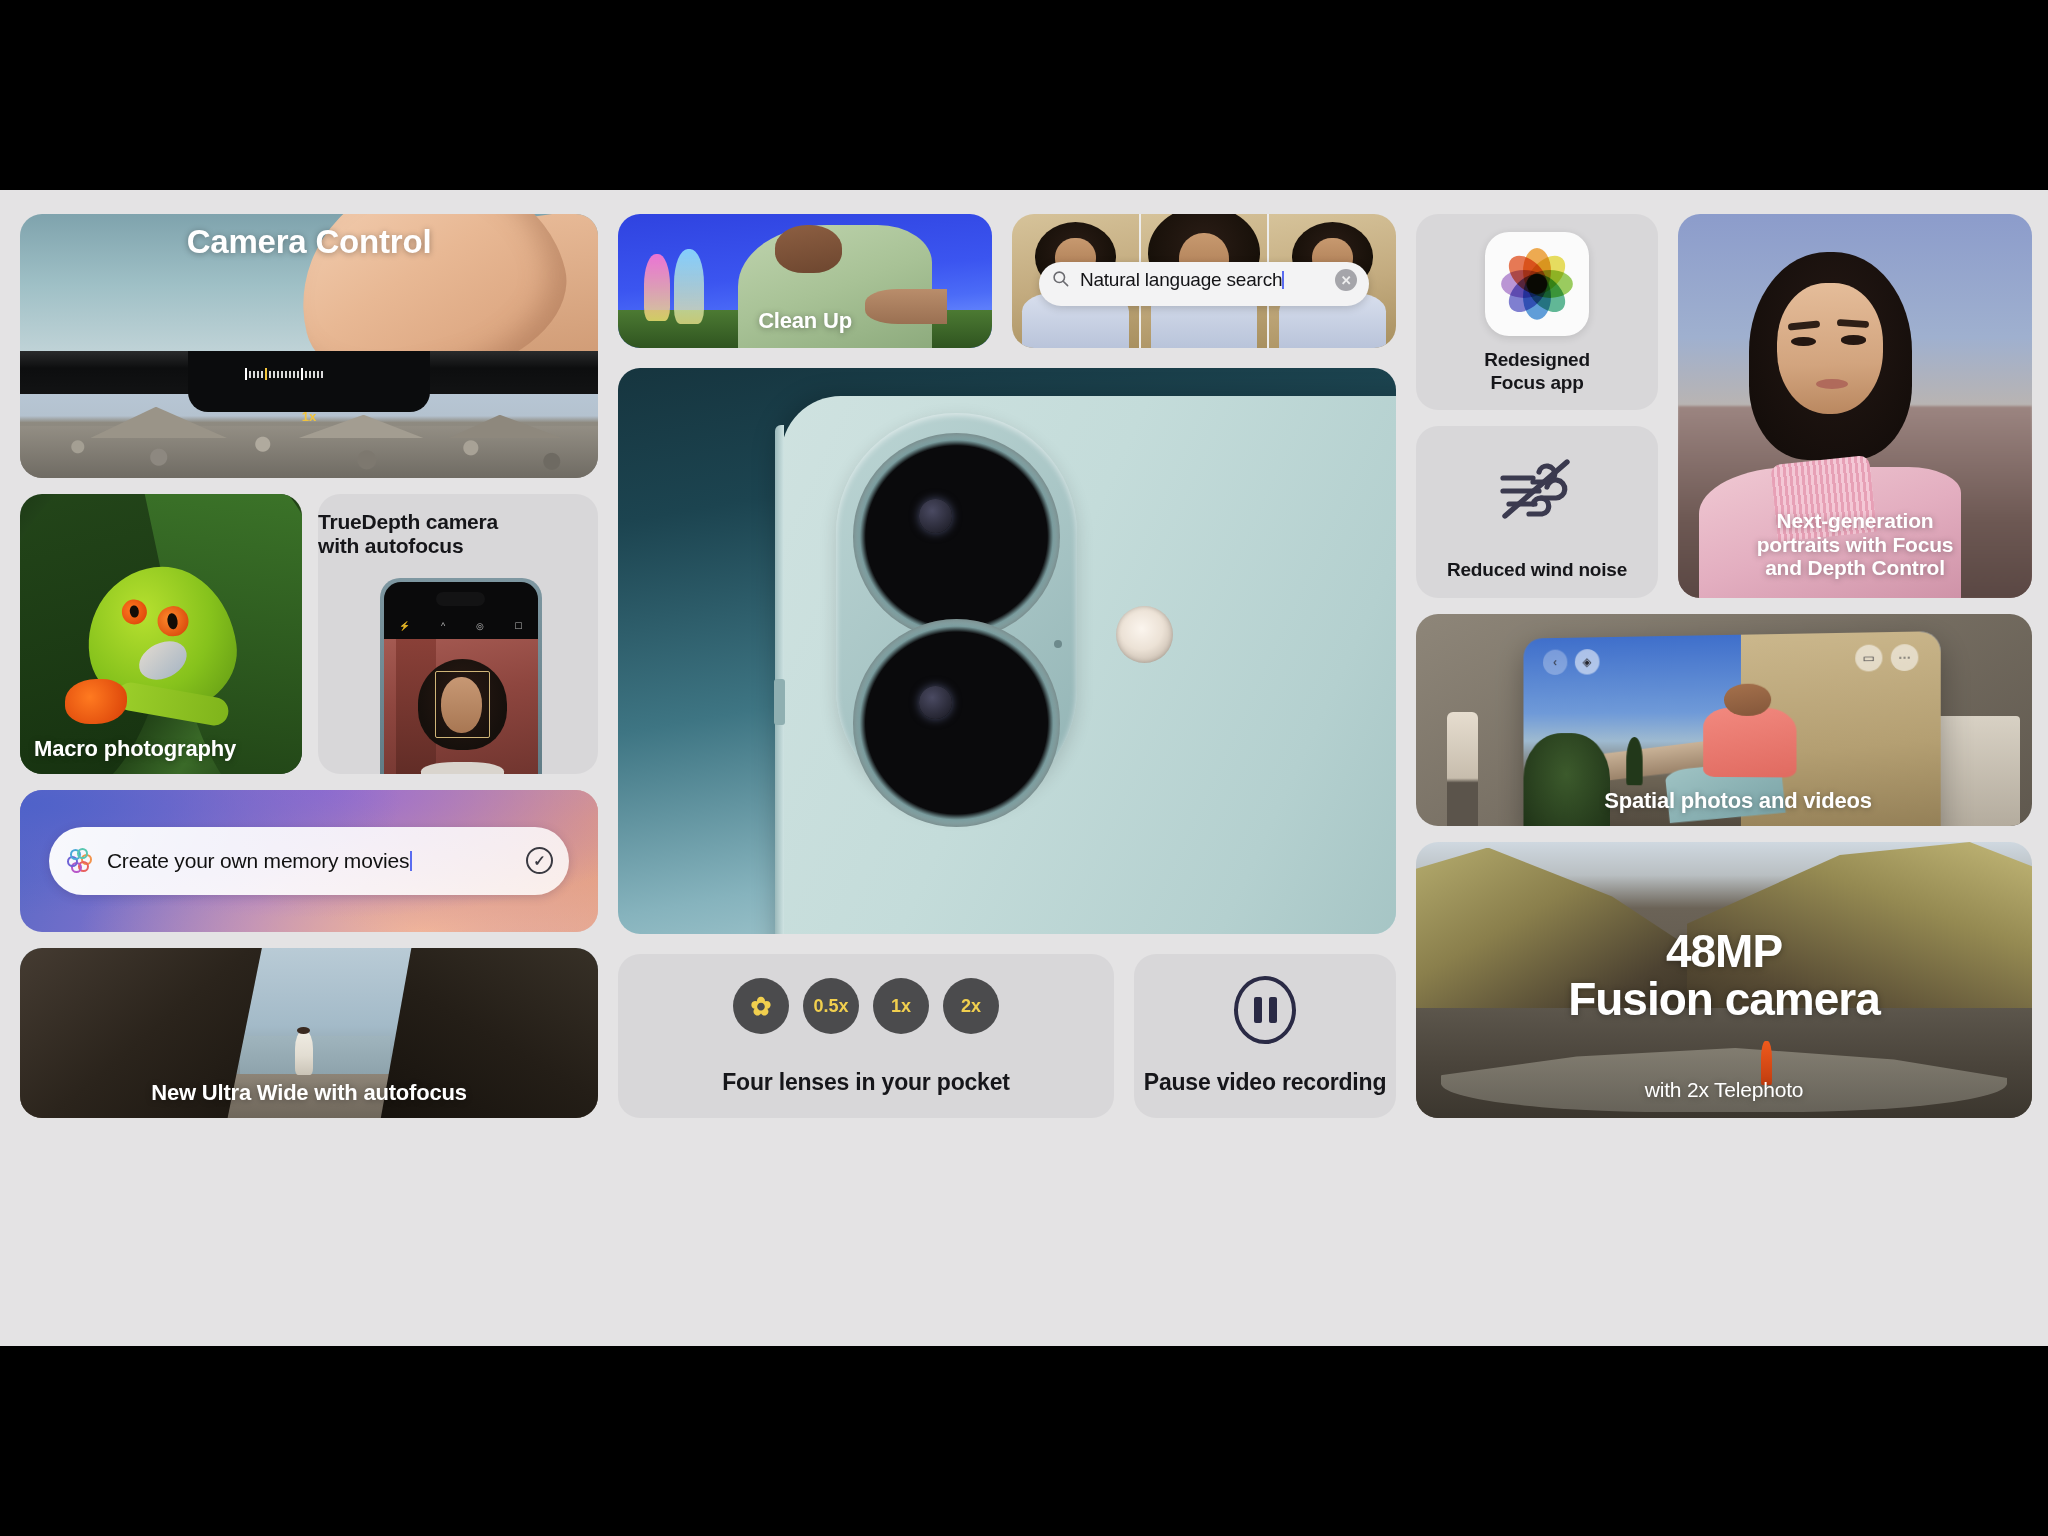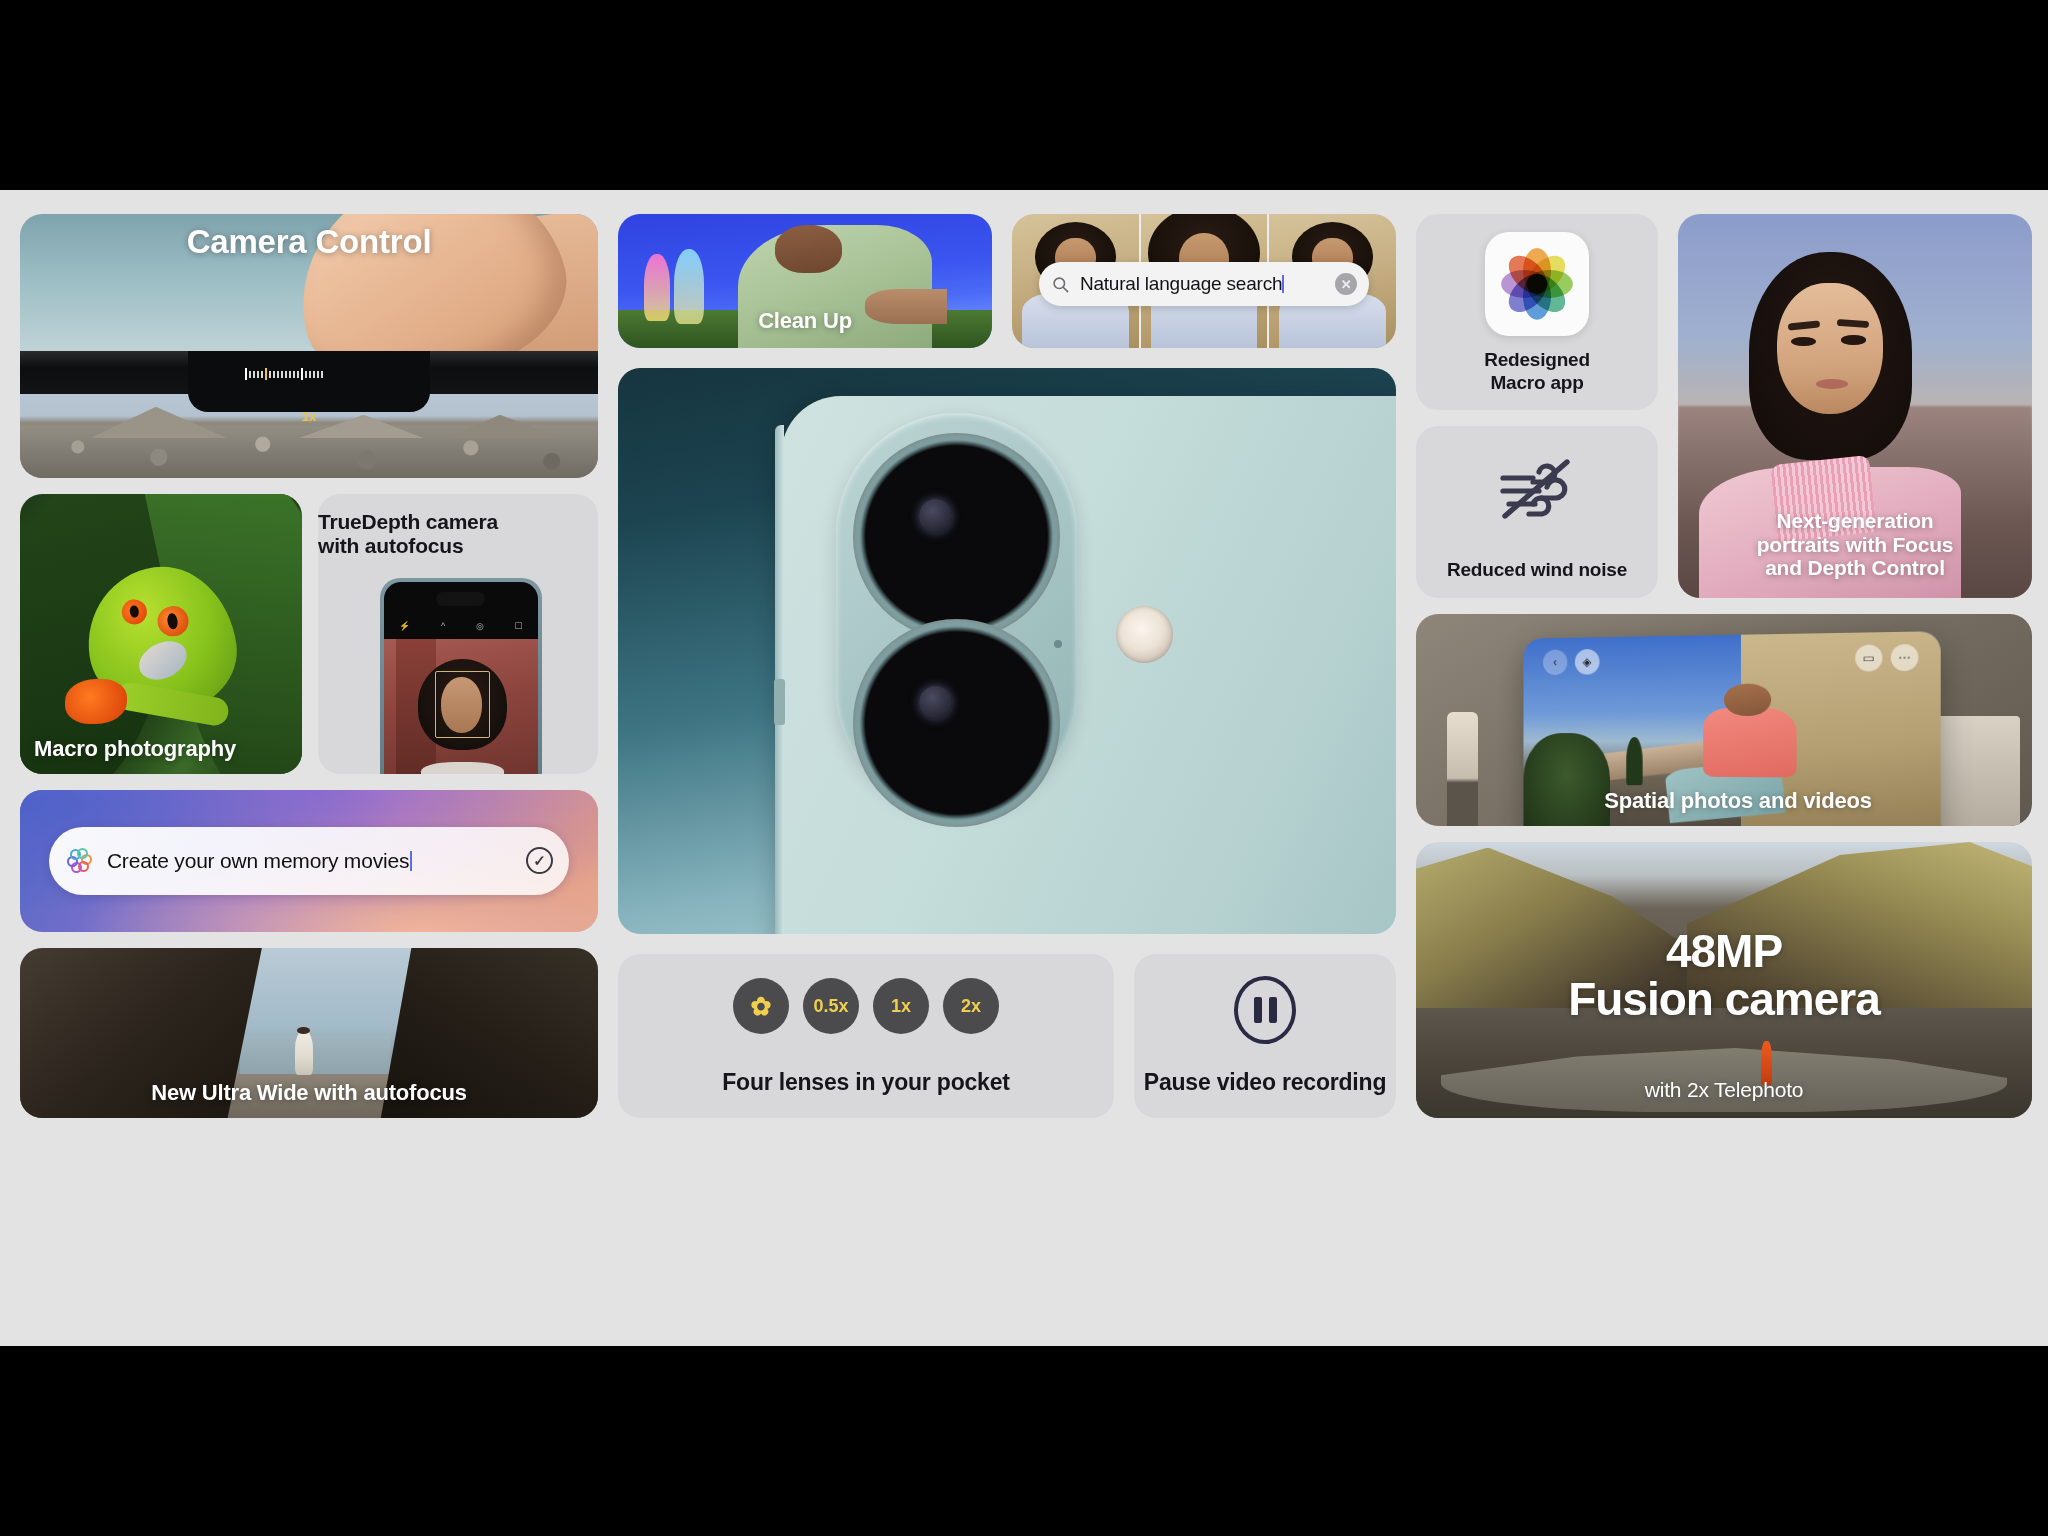--- a/index.html
+++ b/index.html
@@ -242,21 +242,21 @@
   .se-wall { position:absolute; inset:0; background: linear-gradient(170deg,#d6c39a 0%, #c3ab7f 52%, #a8905f 100%); }
   .se-hair { position:absolute; left:18%; top:6%; width:64%; height:52%;
     background: radial-gradient(ellipse at 50% 42%, #2b1d16 0%, #171009 72%); border-radius:50%; }
   .se-face { position:absolute; left:34%; top:18%; width:32%; height:30%;
     background: linear-gradient(180deg,#c7996f,#a87850); border-radius:48%; }
   .se-shirt { position:absolute; left:8%; bottom:0; width:84%; height:42%;
     background: linear-gradient(180deg,#d9e0ee,#b9c4da); border-radius:34% 34% 0 0; }
   #se-bar {
     position:absolute; left: 7%; top: 36%; width: 86%; height: 33%;
     background:#f3f3f4; border-radius:999px;
-    display:flex; align-items:center; gap:10px; padding:7px 12px;
+    display:flex; align-items:flex-start; gap:10px; padding:7px 12px;
     box-shadow: 0 2px 8px rgba(0,0,0,.18);
   }
   #se-text { flex:1; font-size:19px; color:#131316; letter-spacing:-.2px; }
   #se-caret { display:inline-block; width:2px; height:18px; background:#5a6cf0; vertical-align:-3px; }
   #se-clear { width:22px; height:22px; flex:0 0 22px; border-radius:50%; background:#a5a5aa;
     color:#eee; font-size:13px; display:flex; align-items:center; justify-content:center; font-weight:700; }
 
   #c-phone { left: 598px; top: 178px; width: 778px; height: 566px; }
   #ph-bg { position:absolute; inset:0;
     background: linear-gradient(170deg, #16353f 0%, #1c4450 22%, #3e7583 52%, #86b3bd 78%, #b9d6da 100%); }
@@ -593,21 +593,21 @@
           <span class="petal" style="background:#e8dc4a; transform:rotate(45deg)"></span>
           <span class="petal" style="background:#8fc94a; transform:rotate(90deg)"></span>
           <span class="petal" style="background:#4cb18a; transform:rotate(135deg)"></span>
           <span class="petal" style="background:#4b93d8; transform:rotate(180deg)"></span>
           <span class="petal" style="background:#6f6fce; transform:rotate(225deg)"></span>
           <span class="petal" style="background:#b489d3; transform:rotate(270deg)"></span>
           <span class="petal" style="background:#e8693e; transform:rotate(315deg)"></span>
         </div>
         <div class="cap capdark" id="pa-applabel">
           <span>Redesigned</span><br>
-          <span>Macro app</span>
+          <span>Focus app</span>
         </div>
       </div>
 
       <div class="card" id="c-portrait">
         <div id="po-bg"></div>
         <div id="po-water"></div>
         <div id="po-shirt"></div>
         <div id="po-hair"></div>
         <div id="po-face"></div>
         <div id="po-brow1"></div>

